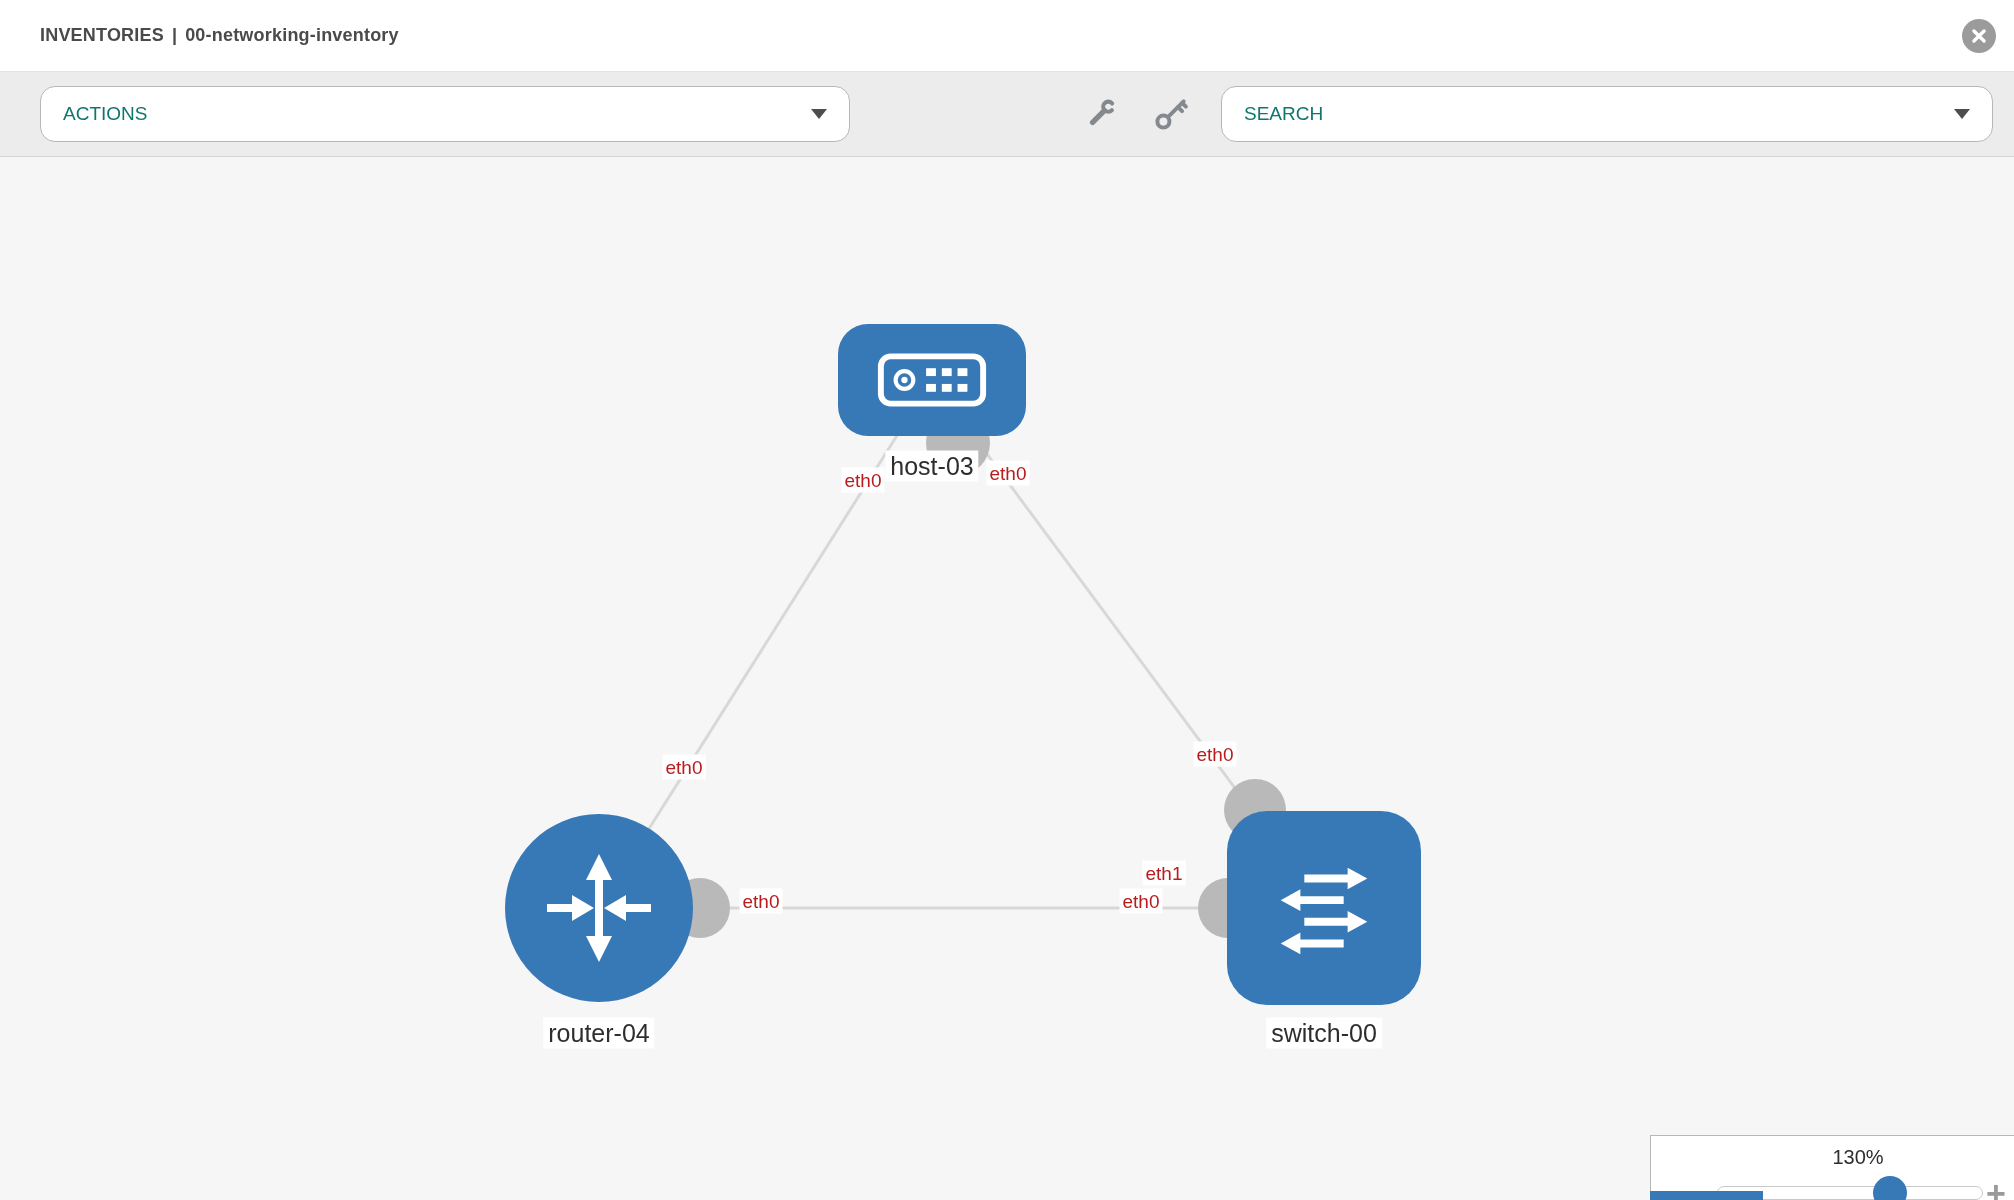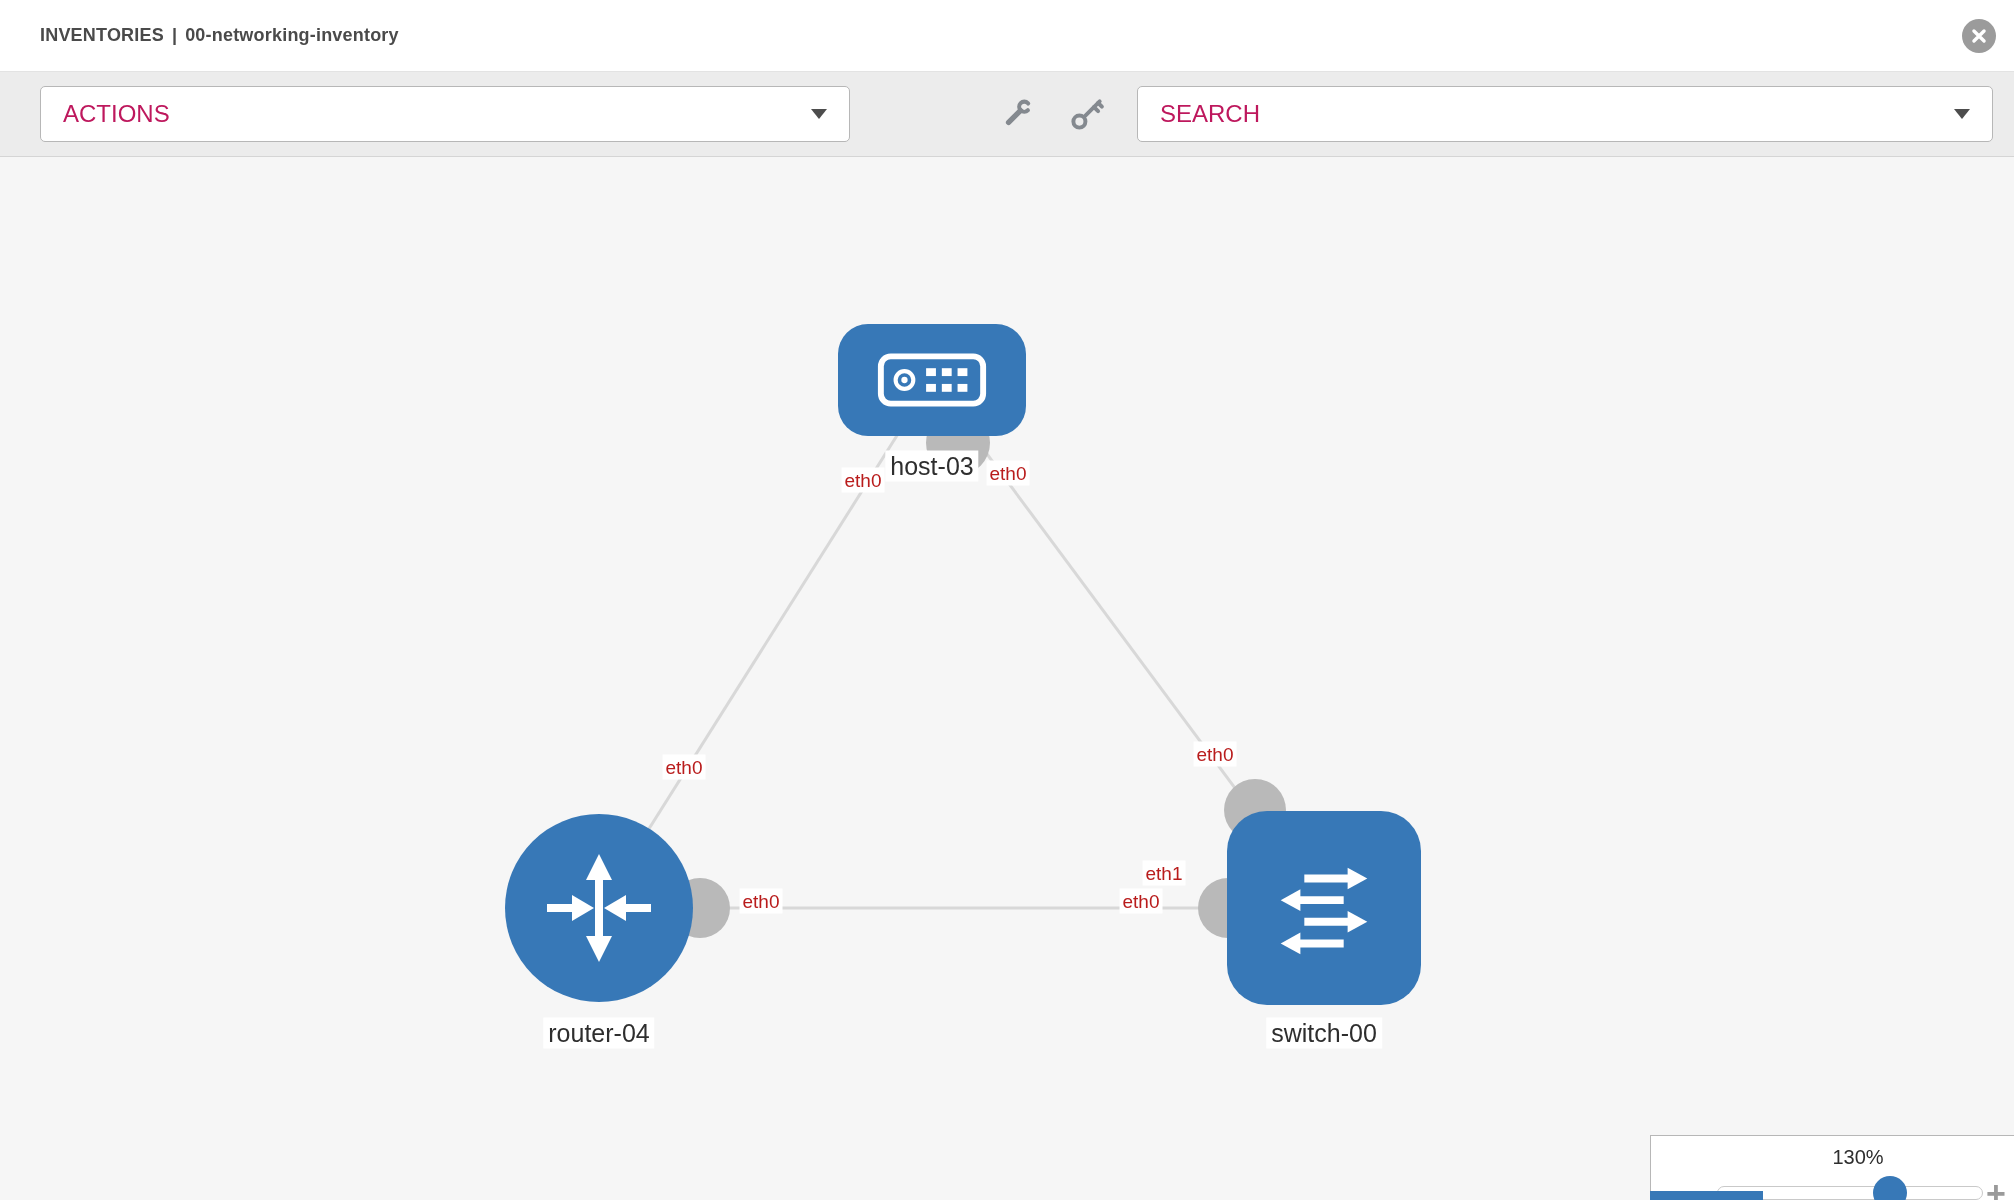--- a/index.html
+++ b/index.html
@@ -13,25 +13,25 @@
             padding:0 18px 0 40px; z-index:30; }
   .title { font-size:18px; font-weight:bold; color:#4a4a4a; letter-spacing:.2px; white-space:nowrap; }
   .title span { margin-right:8px; }
   .close-btn { margin-left:auto; width:34px; height:34px; border-radius:50%; background:#9b9b9b;
                border:none; display:flex; align-items:center; justify-content:center; cursor:pointer; padding:0; }
 
   
   .toolbar { position:absolute; top:72px; left:0; width:2014px; height:85px; background:#ececec;
              border-bottom:1px solid #d5d5d5; display:flex; align-items:center;
              padding:0 21px 0 40px; z-index:29; }
-  .dropdown { height:56px; background:#fff; border:1px solid #b7b7b7; border-radius:5px;
-              display:flex; align-items:center; padding:0 22px; color:#be185d; font-size:24px;
+  .dropdown { height:56px; background:#fff; border:1px solid #b7b7b7; border-radius:15px;
+              display:flex; align-items:center; padding:0 22px; color:#0f766e; font-size:19px;
               cursor:pointer; }
   .dd-actions { width:810px; }
-  .dd-search  { width:856px;text-align:center; }
+  .dd-search  { width:772px;text-align:center; }
   .caret { margin-left:auto; width:0; height:0; border-left:8px solid transparent;
            border-right:8px solid transparent; border-top:10px solid #4d4d4d; }
   .tool-icons { margin-left:auto; display:flex; align-items:center; margin-right:30px; }
   .icon-btn { background:none; border:none; padding:0; cursor:pointer; width:40px; height:40px;
               display:flex; align-items:center; justify-content:center; }
   .icon-btn + .icon-btn { margin-left:30px; }
 
   
   .canvas { position:absolute; top:158px; left:0; width:2014px; height:1042px; background:#f6f6f6; }
   svg.links { position:absolute; top:0; left:0; }

